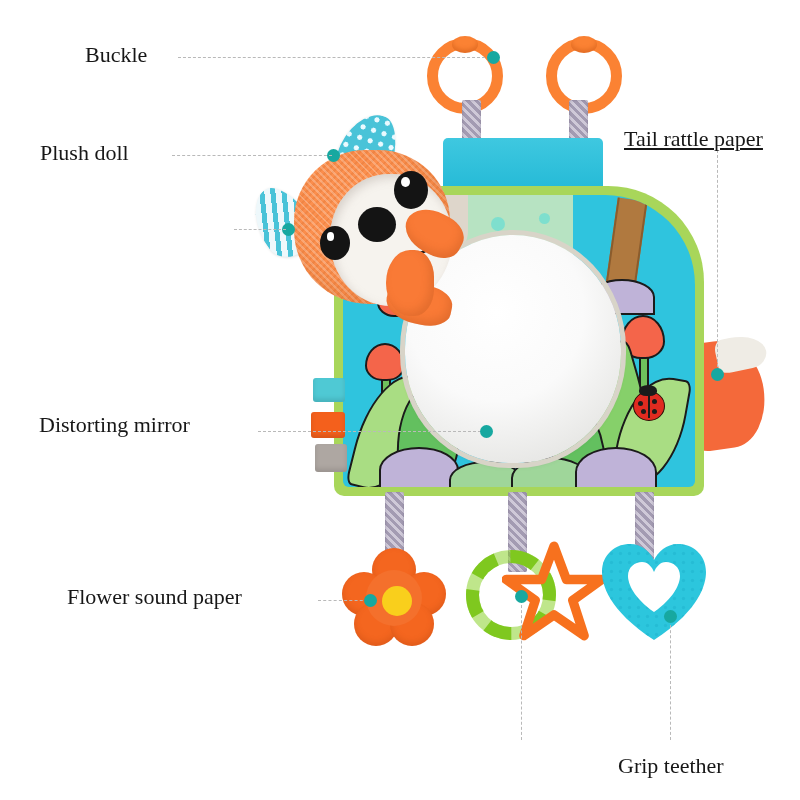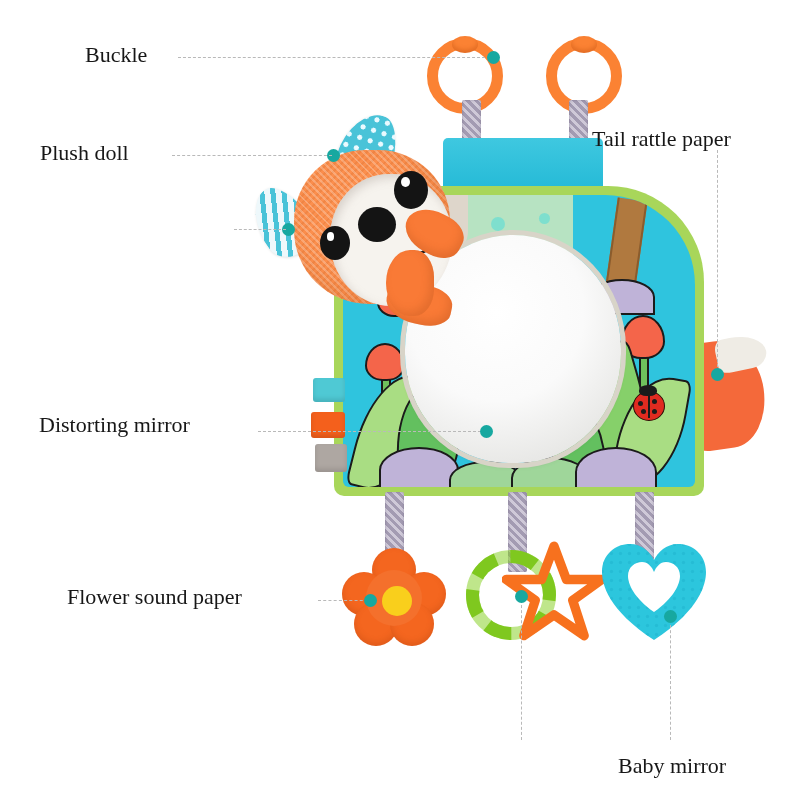--- a/index.html
+++ b/index.html
@@ -254,22 +254,22 @@
   <div class="dot" style="left:515px;top:590px;width:13px;height:13px;"></div>
 
   <div class="vline" style="left:670px;top:620px;height:120px;"></div>
   <div class="dot" style="left:664px;top:610px;width:13px;height:13px;"></div>
 
   <div class="label" style="left:85px;top:44px;">Buckle</div>
 
   <div class="label" style="left:40px;top:142px;">Plush doll</div>
 
 
-  <div class="label" style="left:592px;top:128px;">Tail rattle paper</div>
+  <div class="label" style="left:624px;top:128px;text-decoration:underline;">Tail rattle paper</div>
 
   <div class="label" style="left:67px;top:586px;">Flower sound paper</div>
 
   <div class="label" style="left:39px;top:414px;">Distorting mirror</div>
 
 
-  <div class="label" style="left:618px;top:755px;">Baby mirror</div>
+  <div class="label" style="left:618px;top:755px;">Grip teether</div>
 
 </div>
 
 </body></html>

